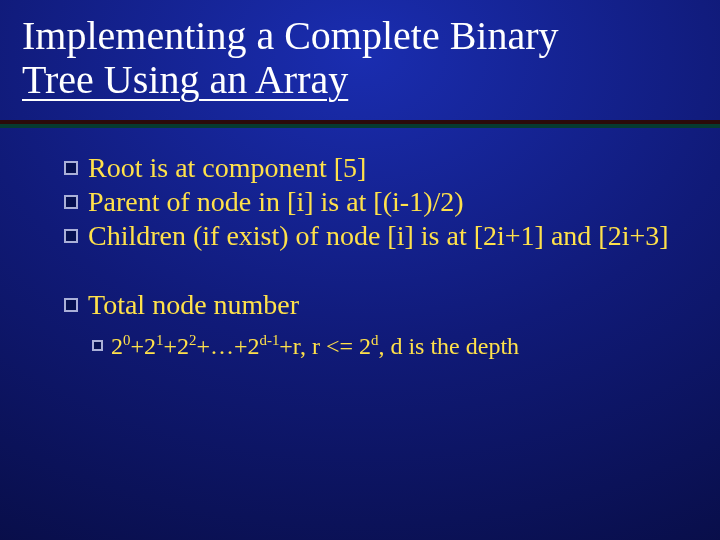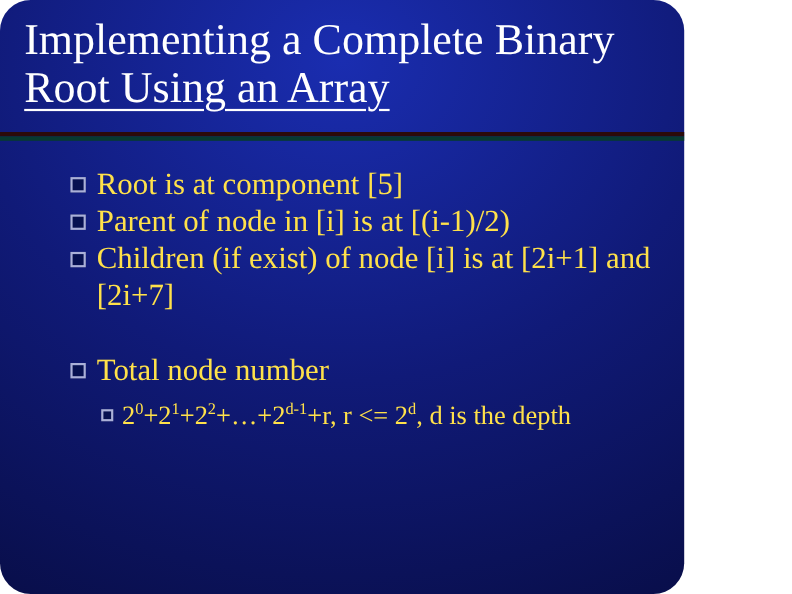--- a/index.html
+++ b/index.html
@@ -4,26 +4,25 @@
 <style>
   html, body {
     margin: 0;
     padding: 0;
     width: 720px;
     height: 540px;
     overflow: hidden;
     font-family: "Times New Roman", Times, serif;
   }
   .slide {
-    width: 622px;
+    width: 720px;
     height: 540px;
     background: radial-gradient(ellipse 120% 120% at 50% 10%, #1a2db0 0%, #101a78 45%, #060a3a 100%);
     position: relative;
     box-sizing: border-box;
-    border-radius: 28px;
   }
   .title-block {
     position: absolute;
     top: 14px;
     left: 22px;
     right: 22px;
     color: #fff;
   }
   .title {
     font-size: 40px;
@@ -103,21 +102,21 @@
   }
 </style>
 </head>
 <body>
 
 <div class="slide">
 
   <div class="title-block">
     <h1 class="title">
       <span>Implementing a Complete Binary</span><br>
-      <span class="underline">Root Using an Array</span>
+      <span class="underline">Tree Using an Array</span>
     </h1>
   </div>
 
   <div class="rule-wrap">
     <div class="rule-top"></div>
     <div class="rule-bot"></div>
   </div>
 
   <div class="body">
 
@@ -126,21 +125,21 @@
       <span class="text">Root is at component [5]</span>
     </div>
 
     <div class="item">
       <span class="bullet"></span>
       <span class="text">Parent of node in [i] is at [(i-1)/2)</span>
     </div>
 
     <div class="item">
       <span class="bullet"></span>
-      <span class="text hang">Children (if exist) of node [i] is at [2i+1] and [2i+7]</span>
+      <span class="text hang">Children (if exist) of node [i] is at [2i+1] and [2i+3]</span>
     </div>
 
     <div class="gap"></div>
 
     <div class="item">
       <span class="bullet"></span>
       <span class="text">Total node number</span>
     </div>
 
     <div class="item sub">

